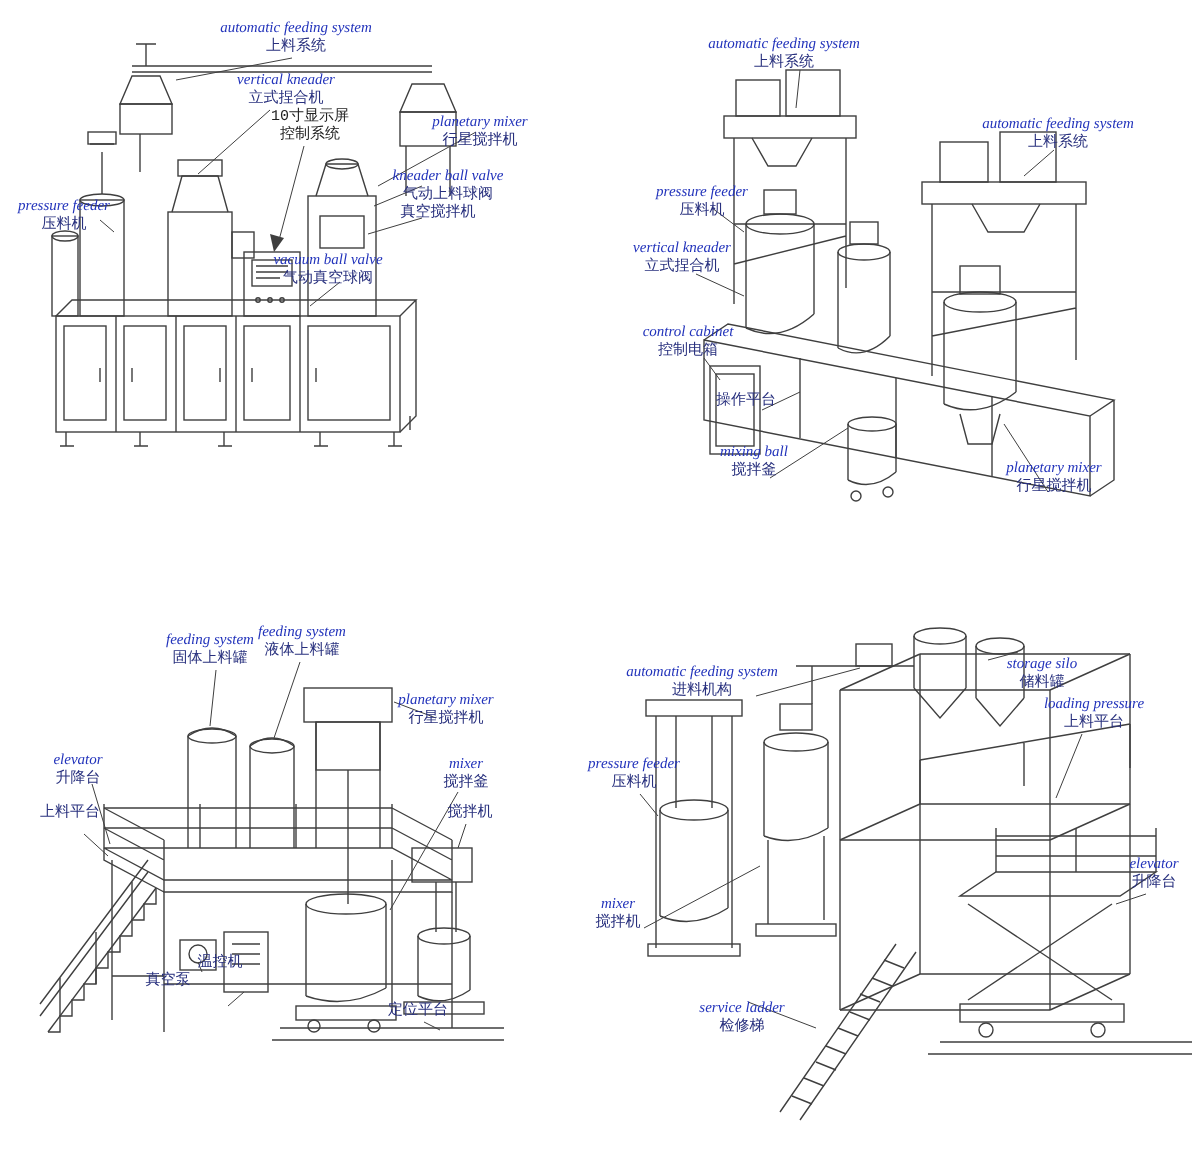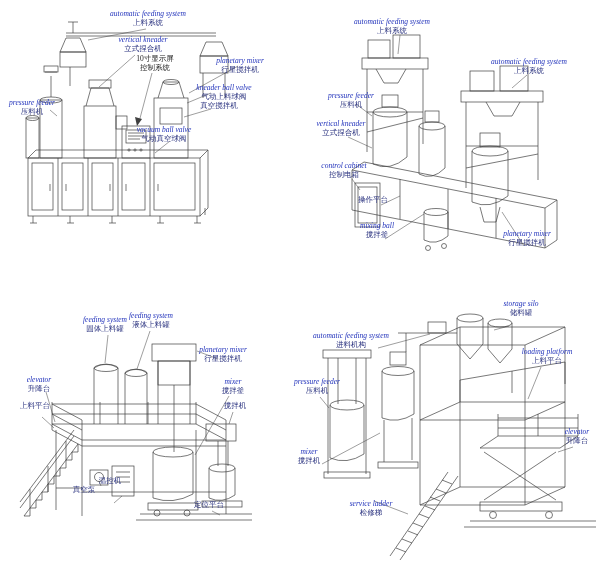--- a/index.html
+++ b/index.html
@@ -3,21 +3,21 @@
 <meta charset="utf-8">
 <style>
   *{margin:0;padding:0;box-sizing:border-box}
   html,body{background:#fff}
   body{width:600px;height:575px;position:relative;overflow:hidden;font-family:"Liberation Sans",sans-serif}
   .stage{position:absolute;left:0;top:0;width:600px;height:575px}
   .art{position:absolute;left:0;top:0;color:var(--line,#3f3f3f)}
   .lbl{position:absolute;transform:translateX(-50%);text-align:center;line-height:1.18;white-space:nowrap}
   .lbl .en{display:block;font-family:"Liberation Serif",serif;font-style:italic;font-size:7.5px;color:var(--en,#2233bb)}
   .lbl .zh{display:block;font-family:Liberation Serif, serif;font-size:7.5px;color:var(--zh,#28307e)}
-  .lbl.blk .en,.lbl.blk .zh{color:var(--plain,#222);font-style:normal;font-family:Liberation Serif, serif}
+  .lbl.blk .en,.lbl.blk .zh{color:var(--plain,#222);font-style:normal;font-family:Liberation Mono, monospace}
 </style>
 </head>
 <body>
 
 <div class="stage">
 
 <svg class="art" width="600" height="575" viewBox="0 0 600 575">
 
   <g stroke="currentColor" fill="none" stroke-width="0.7">
     <path d="M66 33 H216 M66 36 H216"></path>
@@ -308,30 +308,30 @@
 </div>
 <div class="lbl" style="left:110px;top:477px">
 
   <span class="zh">温控机</span>
 </div>
 <div class="lbl" style="left:209px;top:501px">
 
   <span class="zh">定位平台</span>
 </div>
 
-<div class="lbl" style="left:521px;top:300px">
+<div class="lbl" style="left:521px;top:328px">
   <span class="en">storage silo</span>
   <span class="zh">储料罐</span>
 </div>
 <div class="lbl" style="left:351px;top:332px">
   <span class="en">automatic feeding system</span>
   <span class="zh">进料机构</span>
 </div>
 <div class="lbl" style="left:547px;top:348px">
-  <span class="en">loading platform</span>
+  <span class="en">loading pressure</span>
   <span class="zh">上料平台</span>
 </div>
 <div class="lbl" style="left:317px;top:378px">
   <span class="en">pressure feeder</span>
   <span class="zh">压料机</span>
 </div>
 <div class="lbl" style="left:309px;top:448px">
   <span class="en">mixer</span>
   <span class="zh">搅拌机</span>
 </div>

